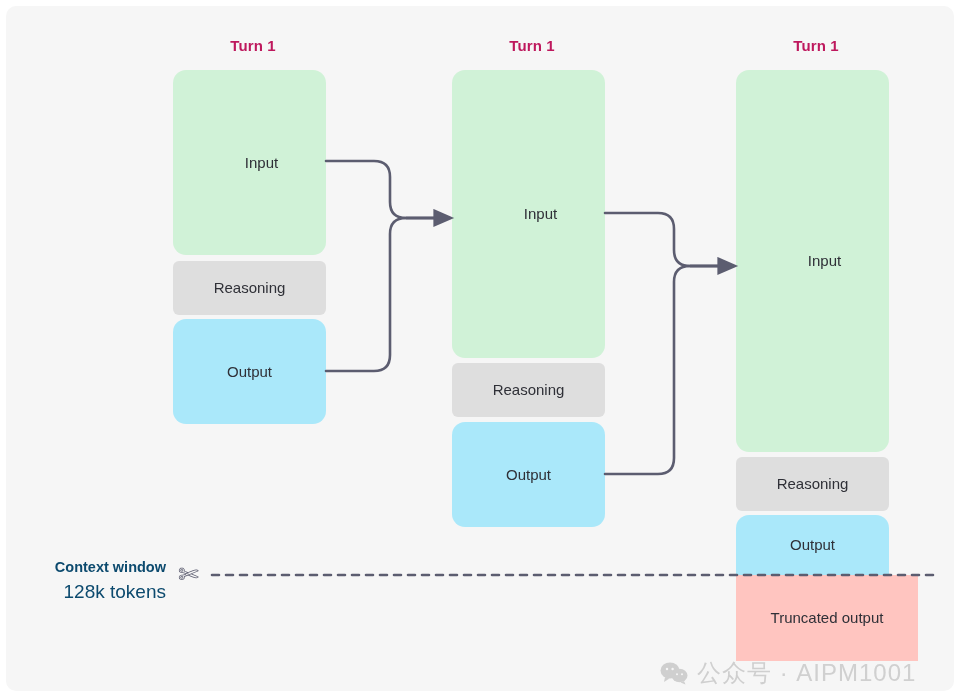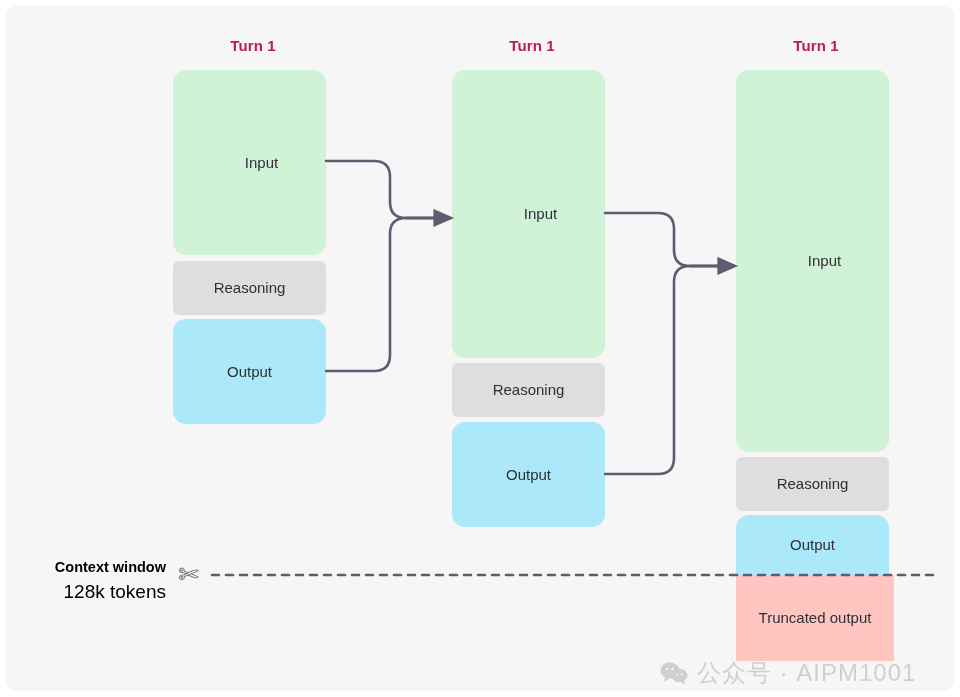--- a/index.html
+++ b/index.html
@@ -55,21 +55,21 @@
   svg.connectors {
     position: absolute;
     left: 0; top: 0;
     width: 948px; height: 685px;
     pointer-events: none;
   }
 
   .ctx-label {
     position: absolute;
     text-align: right;
-    color: #000000;
+    color: #0c4a6e;
     line-height: 1.45;
     white-space: nowrap;
   }
   .ctx-title { font-size: 14.5px; font-weight: bold; }
   .ctx-sub   { font-size: 19px; font-weight: normal; }
 
   .scissors {
     position: absolute;
     font-size: 25px;
     color: #5c5d70;
@@ -103,21 +103,21 @@
   <div class="box box-reason" style="left:167px; top:255px; width:153px; height:54px;">Reasoning</div>
   <div class="box box-output" style="left:167px; top:313px; width:153px; height:105px;">Output</div>
 
   <div class="box box-input" style="left:446px; top:64px; width:153px; height:288px;">Input</div>
   <div class="box box-reason" style="left:446px; top:357px; width:153px; height:54px;">Reasoning</div>
   <div class="box box-output" style="left:446px; top:416px; width:153px; height:105px;">Output</div>
 
   <div class="box box-input" style="left:730px; top:64px; width:153px; height:382px;">Input</div>
   <div class="box box-reason" style="left:730px; top:451px; width:153px; height:54px;">Reasoning</div>
   <div class="box box-output-t3" style="left:730px; top:509px; width:153px; height:60px;">Output</div>
-  <div class="box box-trunc" style="left:730px; top:569px; width:158px; height:86px; padding:16px 20px;">Truncated output</div>
+  <div class="box box-trunc" style="left:730px; top:569px; width:182px; height:86px; padding:16px 20px;">Truncated output</div>
 
   <svg class="connectors" viewBox="0 0 948 685">
     <defs>
       <marker id="arrow" markerWidth="9" markerHeight="9" refX="1" refY="3.5" orient="auto" markerUnits="strokeWidth">
         <path d="M0,0 L0,7 L8,3.5 z" fill="#5c5d70"></path>
       </marker>
     </defs>
 
     <g>
       <path d="M320,155 H368 Q384,155 384,171 V196 Q384,212 400,212 H428" fill="none" stroke="#5c5d70" stroke-width="2.6" stroke-linecap="round"></path>

